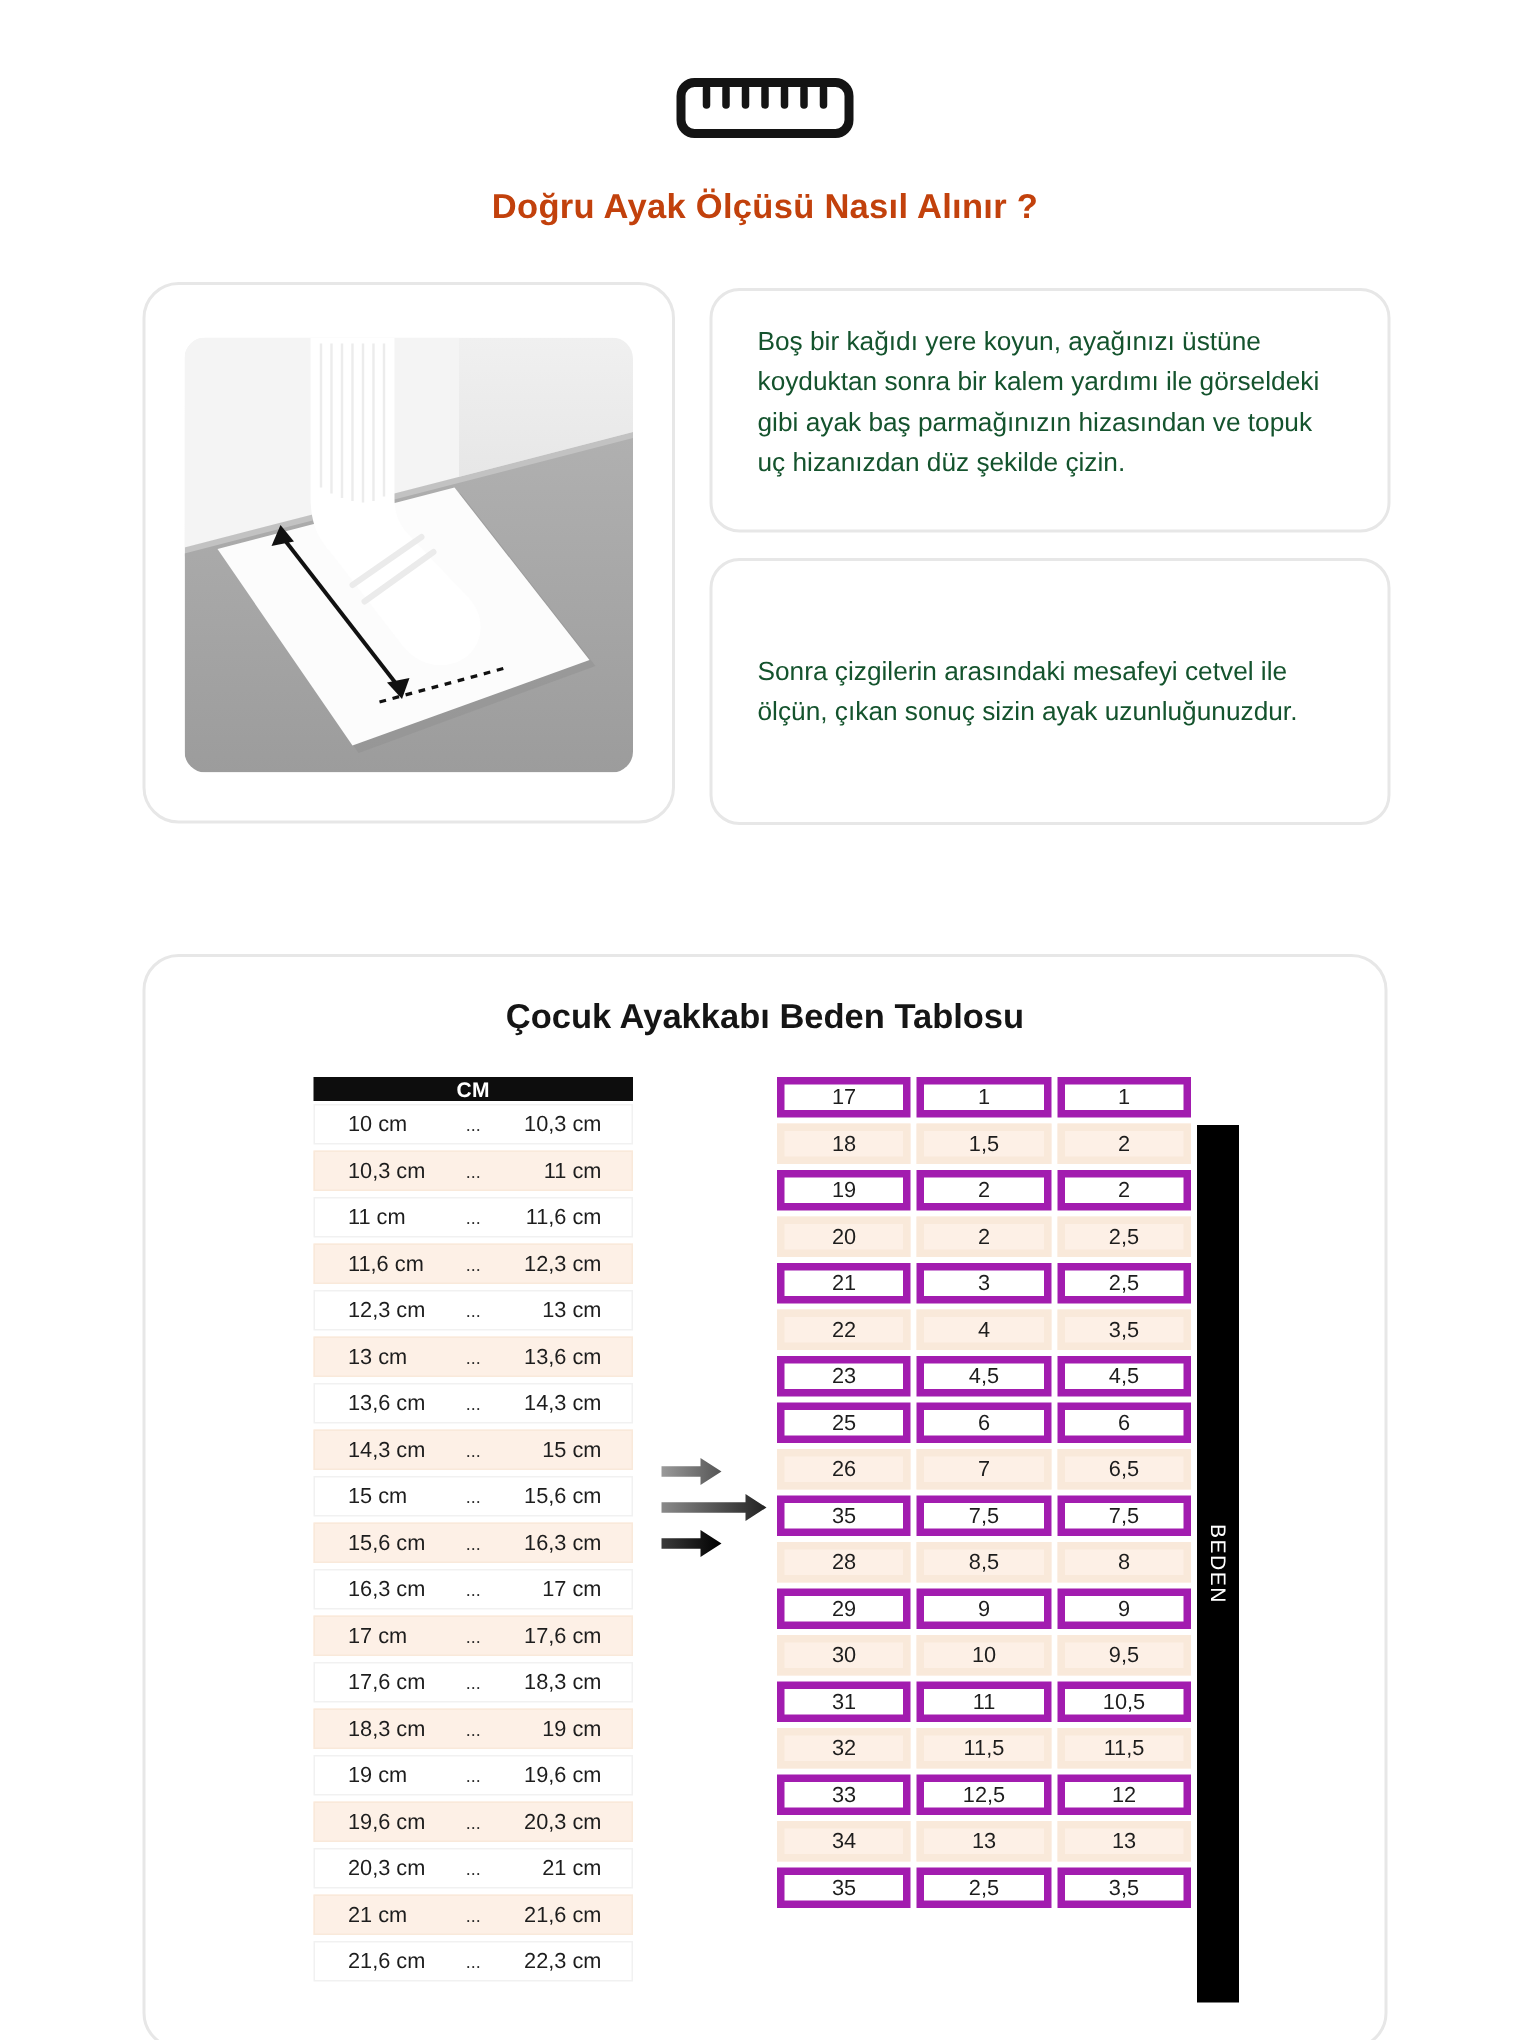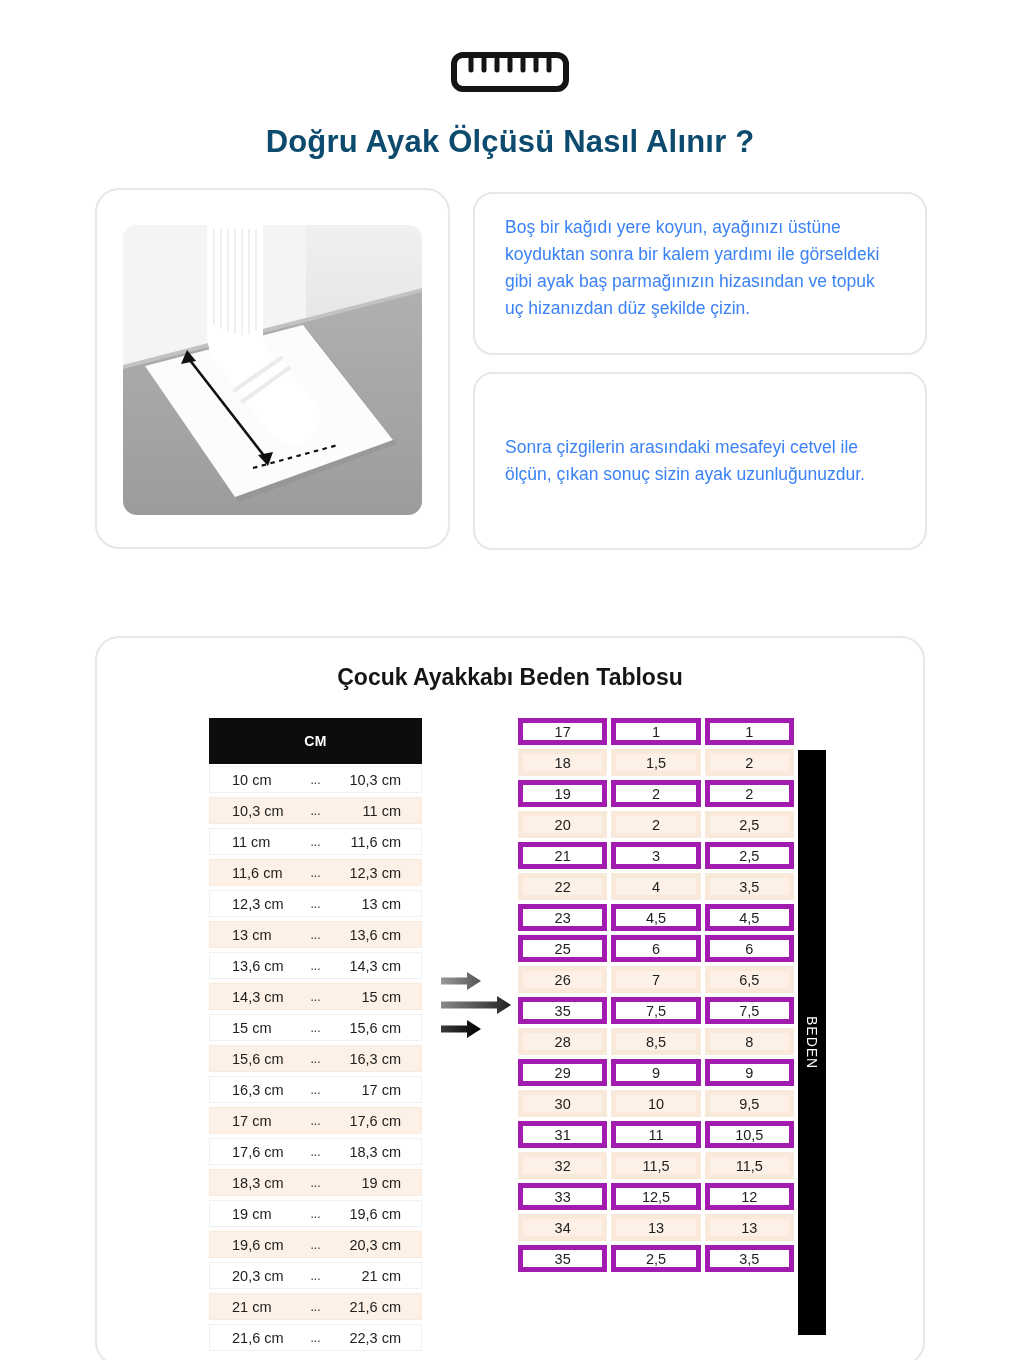--- a/index.html
+++ b/index.html
@@ -3,41 +3,41 @@
 <meta charset="utf-8">
 <style>
   * { margin:0; padding:0; box-sizing:border-box; }
   html,body { background:#ffffff; }
   body { font-family:"Liberation Sans", sans-serif; color:#1b1b1b; }
   .page { position:relative; width:1020px; height:1360px; background:#fff; overflow:hidden; }
 
   
   .ruler-wrap { position:absolute; left:0; right:0; top:50px; display:flex; justify-content:center; }
   .page-title { position:absolute; left:0; right:0; top:124px; text-align:center;
-                font-size:31px; font-weight:bold; color:#0c4a6e; letter-spacing:.2px; }
+                font-size:23px; font-weight:bold; color:#c2410c; letter-spacing:.2px; }
 
   .photo-card { position:absolute; left:95px; top:188px; width:355px; height:361px;
                 border:2px solid #e7e7e7; border-radius:24px; background:#fff; }
   .photo { position:absolute; left:26px; top:35px; width:299px; height:290px;
            border-radius:14px; overflow:hidden; }
 
   .info-box { position:absolute; left:473px; width:454px; border:2px solid #e7e7e7;
               border-radius:20px; background:#fff; padding:20px 30px;
-              font-size:17.5px; line-height:27px; color:#3b82f6; }
+              font-size:17.5px; line-height:27px; color:#14532d; }
   .info-box-1 { top:192px; height:163px; }
   .info-box-2 { top:372px; height:178px; display:flex; align-items:center; }
 
   
   .table-card { position:absolute; left:95px; top:588px; width:830px; height:730px;
                 border:2px solid #e7e7e7; border-radius:24px; background:#fff;margin-top:48px; }
   .section-title { position:absolute; left:0; right:0; top:26px; text-align:center;
                    font-size:23px; font-weight:bold; color:#151515; }
 
   .cm-table { position:absolute; left:112px; top:80px; width:213px; }
-  .thead { height:46px; background:#0d0d0d; color:#fff; display:flex; align-items:center;
+  .thead { height:16px; background:#0d0d0d; color:#fff; display:flex; align-items:center;
            justify-content:center; font-size:14px; font-weight:bold; letter-spacing:.3px;
            margin-bottom:2px; }
   .tbody { display:flex; flex-direction:column; gap:4px; }
   .cm-row { height:27px; display:grid; grid-template-columns:1fr 34px 1fr; align-items:center;
             background:#fff; border:1px solid #f1f1f1; font-size:14.5px; color:#1d1d1d; }
   .cm-row.alt { background:#fdf0e6; border-color:#f9e9da; }
   .c-from { text-align:left; padding-left:22px; }
   .c-sep  { text-align:center; font-size:12px; color:#2c2c2c; }
   .c-to   { text-align:right; padding-right:20px; }
 

